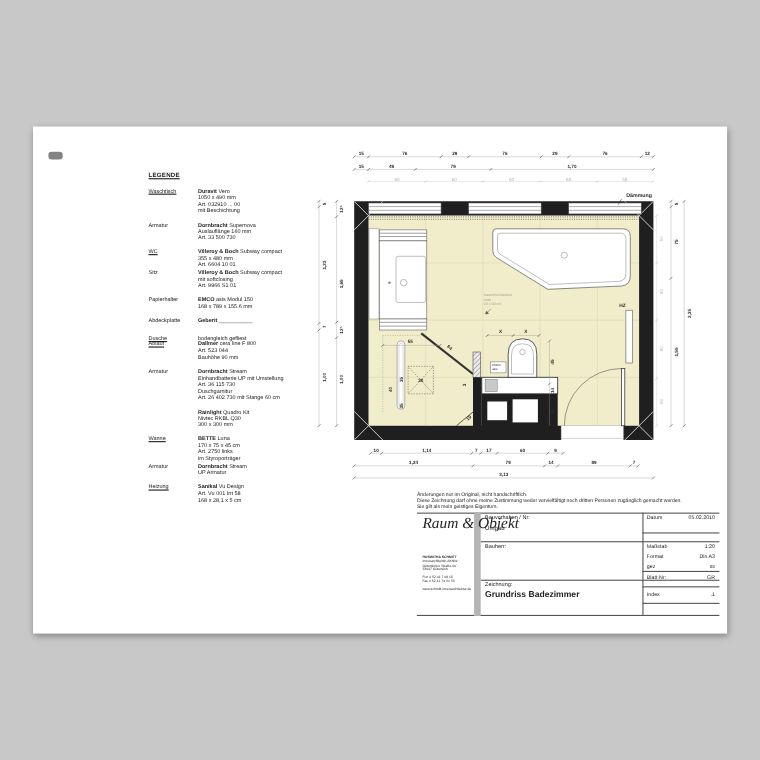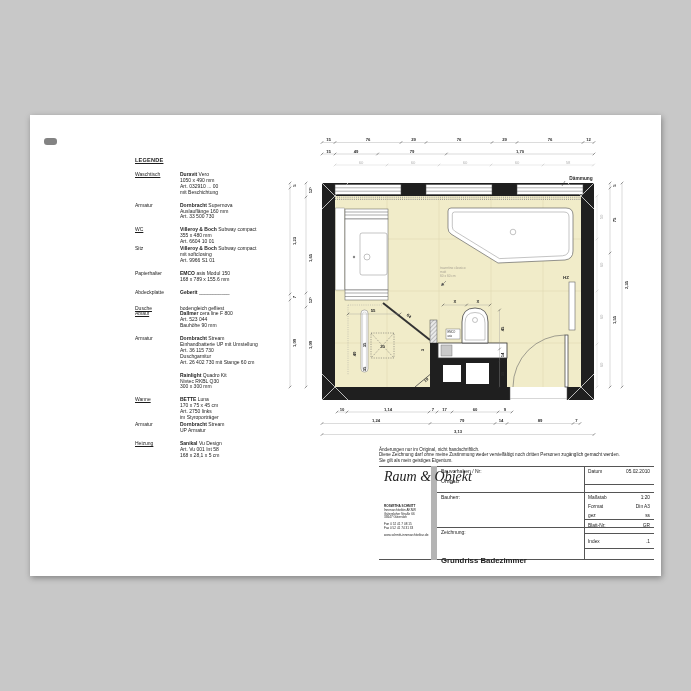--- a/index.html
+++ b/index.html
@@ -32,21 +32,21 @@
   .hline{position:absolute;height:1px;background:#555;}
   .vline{position:absolute;width:1px;background:#555;}
   .graybar{position:absolute;left:52px;top:19px;width:6px;height:94px;background:#b4b4b4;}
   .logo{position:absolute;left:5px;top:22px;font-family:"Liberation Serif",serif;font-style:italic;font-size:14px;white-space:nowrap;}
   .addr{position:absolute;left:5px;top:58px;width:46px;}
   .addr div{font-size:3.1px;line-height:3.8px;white-space:nowrap;}
   .addr div.sp{height:3px;}
   .addr div:first-child{font-weight:bold;}
   .fldlab{font-size:5px;}
   .fldval{font-size:5.5px;}
-  .big{font-size:7.8px;font-weight:bold;margin-top:20px;}
+  .big{font-size:7.8px;font-weight:bold;}
   .meta-lab{position:absolute;font-size:4.8px;}
   .meta-val{position:absolute;font-size:4.8px;right:4px;text-align:right;}
 </style>
 </head>
 <body>
 
 <div class="paper">
   <div class="smudge"></div>
 
   <div id="legend">

